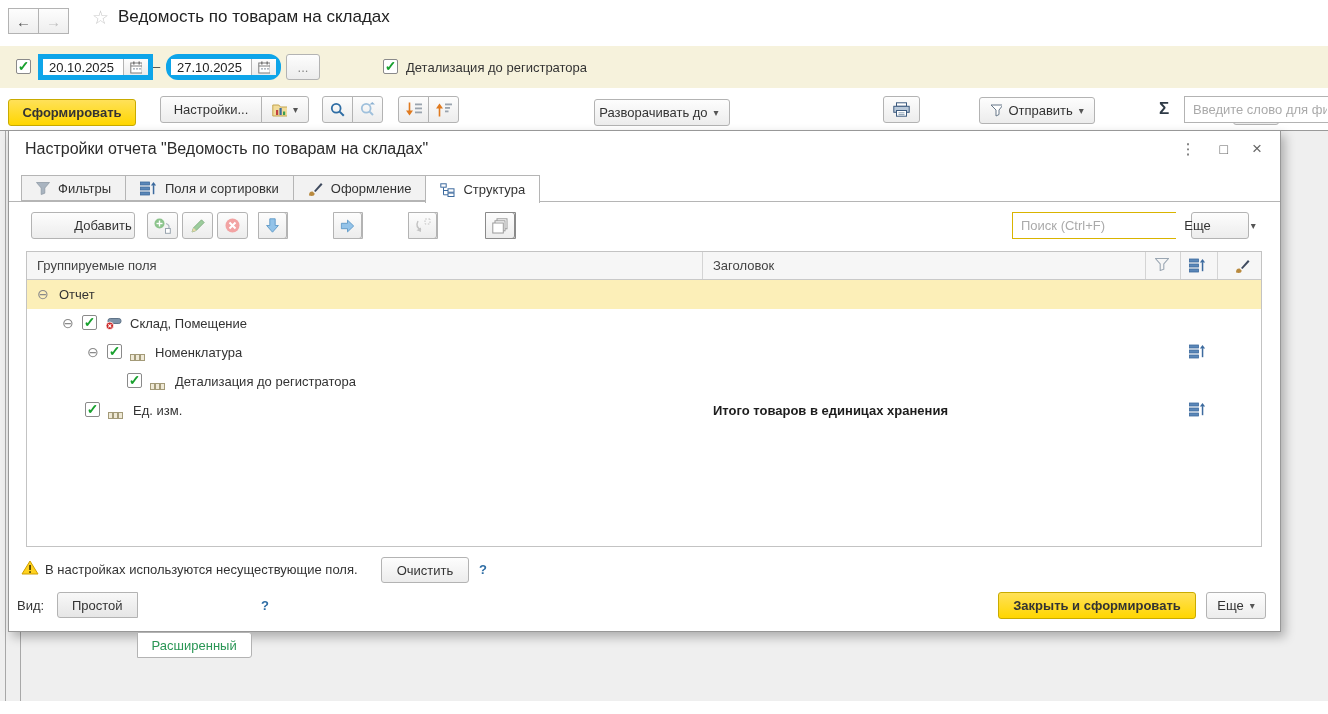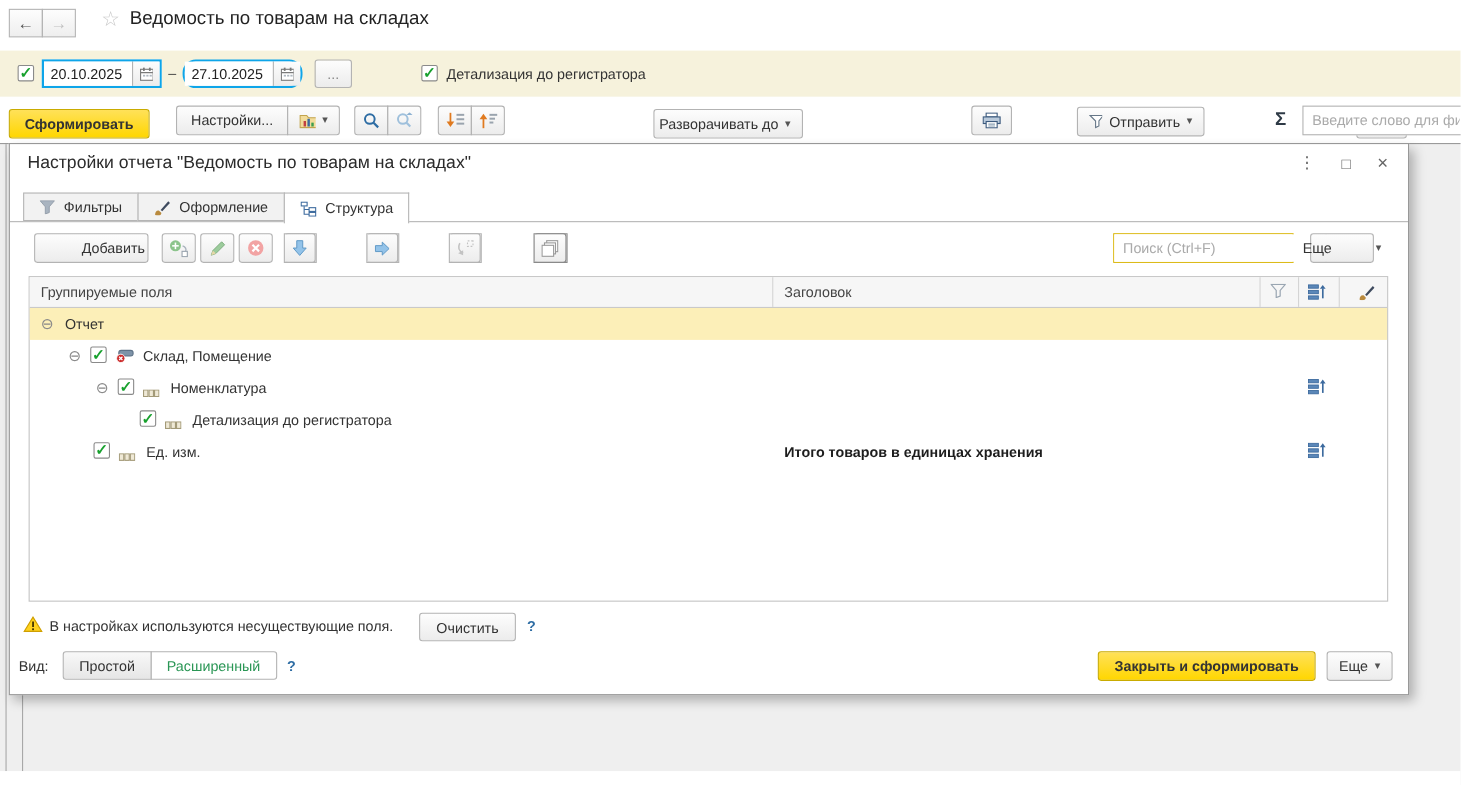--- a/index.html
+++ b/index.html
@@ -26,21 +26,21 @@
     background:linear-gradient(#fdfdfd,#eee);border:1px solid #b3b3b3;cursor:pointer;}
   .glyph{font-size:15px;line-height:1;font-weight:bold;}
   .star{font-size:19px;color:#c9c9c9;cursor:pointer;}
   .pagetitle{font-size:17px;color:#222;}
 
   
   .filterrow{position:absolute;left:0;top:46px;width:100%;height:42px;background:#f6f2dc;}
   .cb{position:absolute;width:15px;height:15px;background:#fff;border:1px solid #8a8a8a;
     border-radius:2px;display:flex;align-items:center;justify-content:center;cursor:pointer;}
   .cb .ck{color:#18a12e;font-weight:bold;font-size:14px;line-height:1;transform:translateY(-1px);}
-  .datebox{position:absolute;top:8px;display:flex;height:26px;border:2px solid #0ea5e9;background:#fff;}
+  .datebox{position:absolute;top:8px;display:flex;height:26px;border:5px solid #0ea5e9;background:#fff;}
   .datebox input{border:none;outline:none;width:80px;padding:0 6px;font-family:inherit;font-size:13px;color:#222;}
   .calbtn{width:25px;border:none;border-left:1px solid #b3b3b3;background:linear-gradient(#fdfdfd,#ececec);
     display:flex;align-items:center;justify-content:center;cursor:pointer;}
   .dash{position:absolute;top:13px;color:#444;}
   .lbl{position:absolute;color:#333;}
 
   
   .toolbar{position:absolute;left:0;top:88px;width:100%;height:42px;background:#fff;}
   .toolbar .btn{position:relative;top:0;}
   .sigma{font-size:17px;font-weight:bold;color:#2e3a46;cursor:pointer;}
@@ -90,21 +90,21 @@
   .ricon{position:absolute;top:6px;}
 
   
   .warnrow{position:absolute;left:0;top:424px;width:100%;height:30px;}
   .help{color:#2e6da4;font-weight:bold;cursor:pointer;}
   .footer{position:absolute;left:0;top:460px;width:100%;height:30px;}
   .seg{position:absolute;display:flex;}
   .seg .sbtn{height:26px;padding:0 14px;display:flex;align-items:center;border:1px solid #b3b3b3;
     background:linear-gradient(#f8f8f8,#e6e6e6);color:#333;cursor:pointer;margin-left:-1px;}
   .seg .sbtn:first-child{border-radius:3px 0 0 3px;margin-left:0;}
-  .seg .sbtn:last-child{border-radius:0 3px 3px 0;}
+  .seg .sbtn:last-child{border-radius:0 3px 3px 0;margin-top:40px;}
   .seg .sbtn.on{background:#fff;color:#2a9655;}
 </style>
 </head>
 <body>
 
 <div class="screen">
 
   <div class="topbar">
     <div class="grp abs" style="left:8px;top:8px;">
       <button class="navbtn">
@@ -263,20 +263,30 @@
 
     <div class="tabline"></div>
     <div class="tabs">
       <div class="tab">
         <svg width="14" height="13">
             <path d="M0.5 0.5 h13 L8.8 6 v5.2 L5.2 12.5 V6 Z" fill="#a9b4c0" stroke="#8f9aa6" stroke-width="0.8"></path>
           </svg>
         <span>Фильтры</span>
       </div>
       <div class="tab">
+        <svg width="17" height="15">
+            <rect x="0.5" y="1" width="9" height="3" fill="#5b87b8" stroke="#3c6a9e" stroke-width="0.8"></rect>
+            <rect x="0.5" y="6" width="9" height="3" fill="#5b87b8" stroke="#3c6a9e" stroke-width="0.8"></rect>
+            <rect x="0.5" y="11" width="9" height="3" fill="#5b87b8" stroke="#3c6a9e" stroke-width="0.8"></rect>
+            <path d="M13.5 1 l2.6 3.6 h-5.2 Z" fill="#3c6a9e"></path>
+            <rect x="12.8" y="4.2" width="1.5" height="9" fill="#3c6a9e"></rect>
+          </svg>
+        <span>Поля и сортировки</span>
+      </div>
+      <div class="tab">
         <svg width="15" height="15">
             <path d="M6 10 L13 2 L14.5 3.5 L7.5 11 Z" fill="#3e4a5e"></path>
             <path d="M1 14.5 c0-2.8 1.2-4.3 3.6-4 l2 2 c0.2 2.4-2.4 3-5.6 2 Z" fill="#b98a3e"></path>
           </svg>
         <span>Оформление</span>
       </div>
       <div class="tab active">
         <svg width="15" height="14">
             <rect x="0.8" y="0.8" width="5.4" height="3.4" fill="#fff" stroke="#3c6a9e"></rect>
             <path d="M3.5 4.5 V11.8 H8" fill="none" stroke="#3c6a9e"></path>

